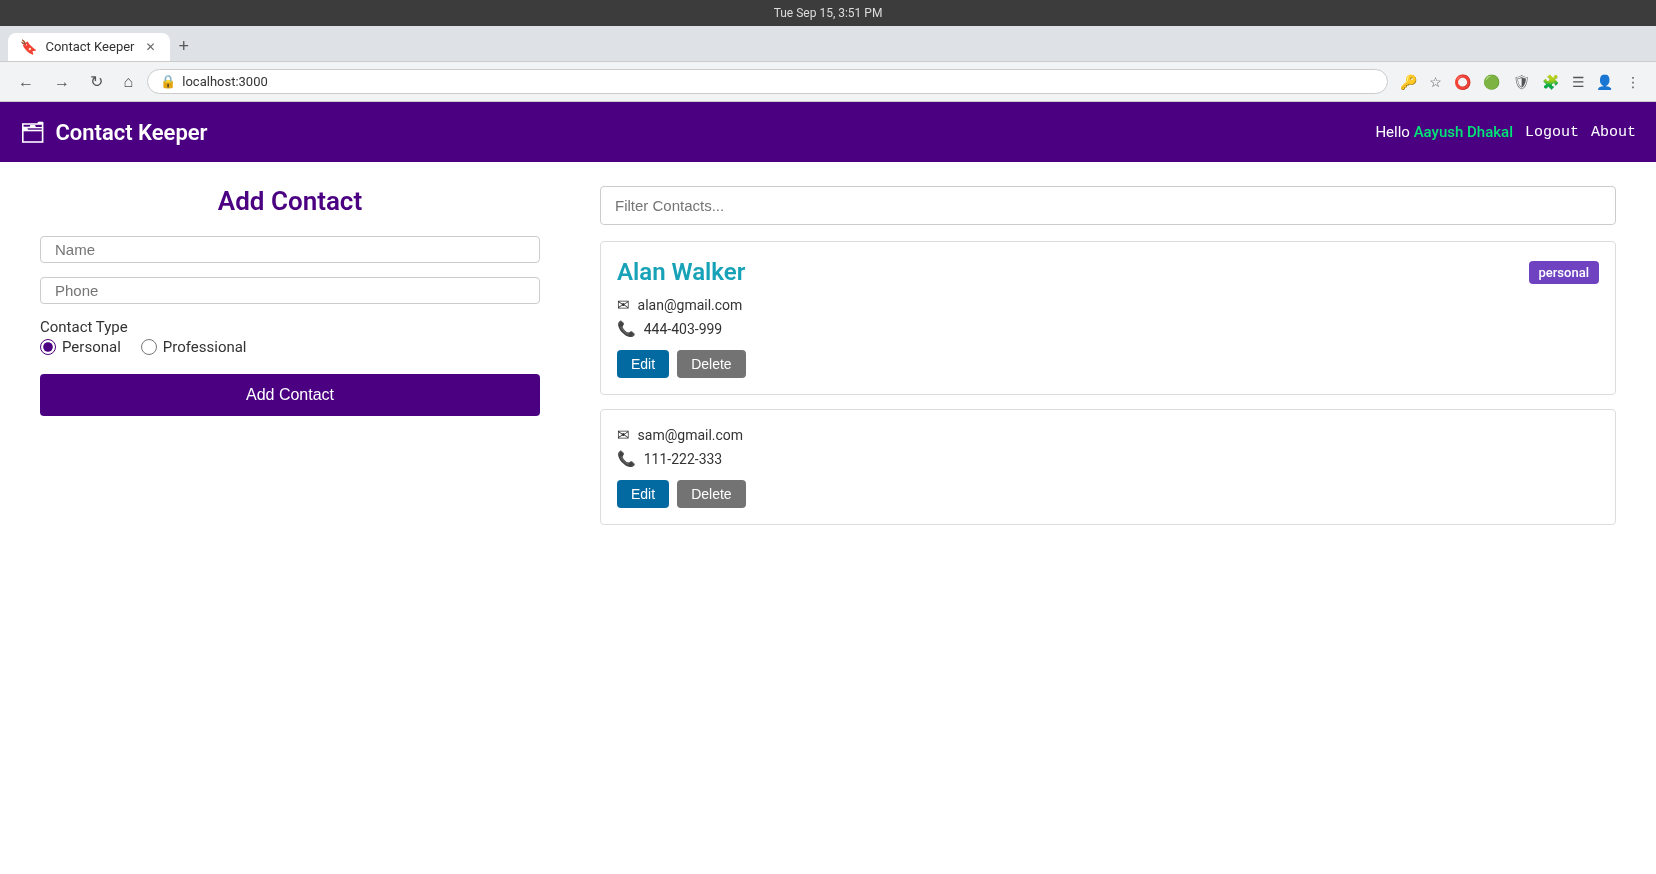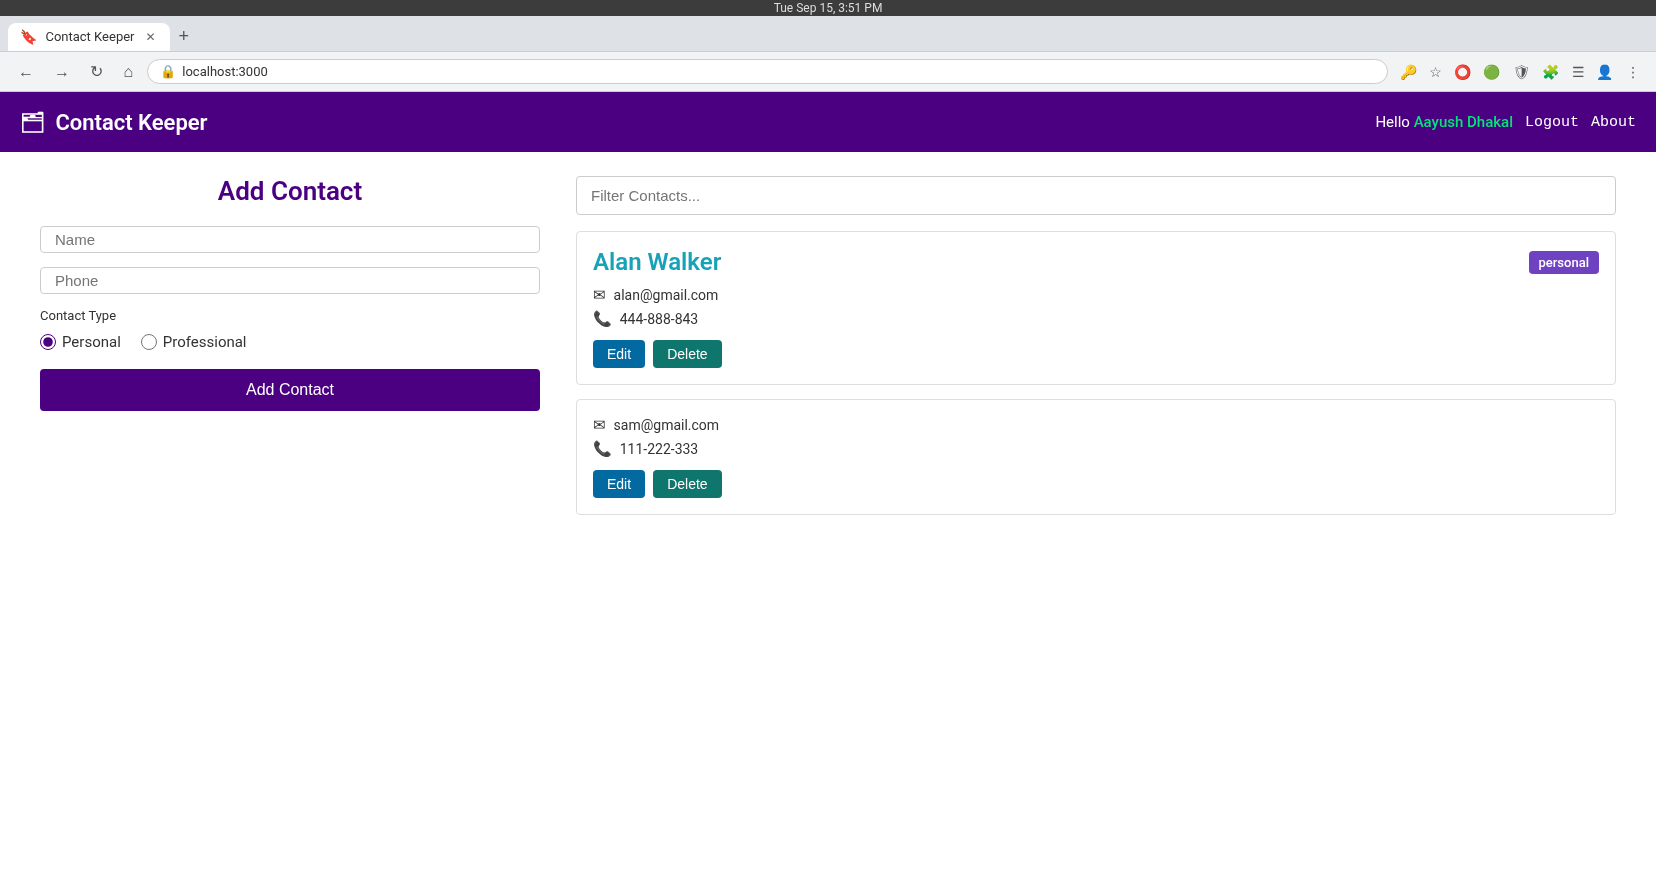--- a/index.html
+++ b/index.html
@@ -1,21 +1,21 @@
 <!DOCTYPE html>
 <html><head>
   <meta charset="utf-8">
   <style>
     * { box-sizing: border-box; margin: 0; padding: 0; }
     body { font-family: -apple-system, BlinkMacSystemFont, 'Segoe UI', Roboto, sans-serif; background: #fff; }
 
     
     .os-bar {
       background: #3c3c3c;
-      height: 16px;
+      height: 26px;
       display: flex;
       align-items: center;
       justify-content: center;
       color: #ccc;
       font-size: 12px;
     }
     .os-bar-title { color: #ddd; font-size: 12px; }
 
     
     .browser-chrome { background: #dee1e6; border-bottom: 1px solid #ccc; }
@@ -117,21 +117,21 @@
       color: #fff;
       cursor: pointer;
       font-size: 15px;
       font-family: Liberation Mono, monospace;
     }
 
     
     .main-content {
       display: flex;
       padding: 24px 40px;
-      gap: 36px;
+      gap: 60px;
       min-height: calc(100vh - 82px - 60px - 22px);
     }
 
     
     .form-section {
       flex: 0 0 500px;
       max-width: 500px;
     }
     .form-title {
       color: #4b0082;
@@ -146,23 +146,23 @@
     .form-input {
       width: 100%;
       padding: 4px 14px;
       font-size: 15px;
       border: 1px solid #ccc;
       border-radius: 4px;
       outline: none;
       color: #555;
     }
     .contact-type-label {
-      font-size: 13px;
-      color: #333;
-      margin-bottom: 10px;
+      font-size: 15px;
+      color: #333;
+      margin-bottom: 2px;
       display: block;
     }
     .radio-group {
       display: flex;
       align-items: center;
       gap: 20px;
       margin-bottom: 18px;
     }
     .radio-option {
       display: flex;
@@ -251,21 +251,21 @@
       padding: 6px 14px;
       background: #0369a1;
       color: #fff;
       border: none;
       border-radius: 4px;
       font-size: 14px;
       cursor: pointer;
     }
     .btn-delete {
       padding: 6px 14px;
-      background: #0f766e;
+      background: #737373;
       color: #fff;
       border: none;
       border-radius: 4px;
       font-size: 14px;
       cursor: pointer;
     }
   </style>
 </head>
 <body>
 
@@ -356,21 +356,21 @@
       <span class="contact-name">Alan Walker</span>
       <span class="badge badge-personal">personal</span>
     </div>
     <div class="contact-info">
       <div class="contact-info-item">
         <span class="contact-info-icon">✉</span>
         <span>alan@gmail.com</span>
       </div>
       <div class="contact-info-item">
         <span class="contact-info-icon">📞</span>
-        <span>444-888-843</span>
+        <span>444-403-999</span>
       </div>
     </div>
     <div class="card-actions">
       <button class="btn-edit">Edit</button>
       <button class="btn-delete">Delete</button>
     </div>
   </div>
         <div class="contact-card">
     <div class="contact-info">
       <div class="contact-info-item">

